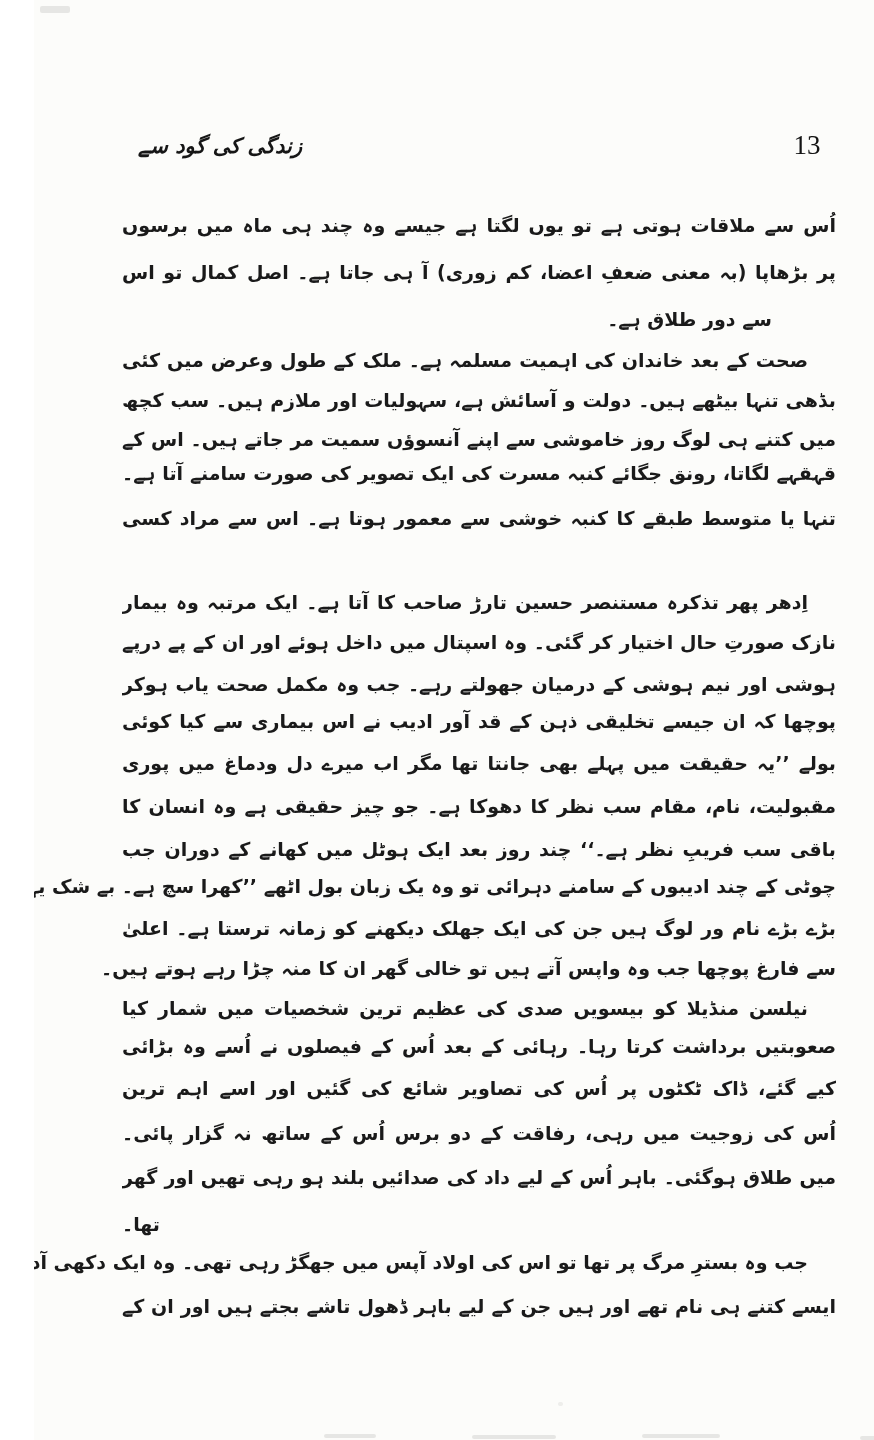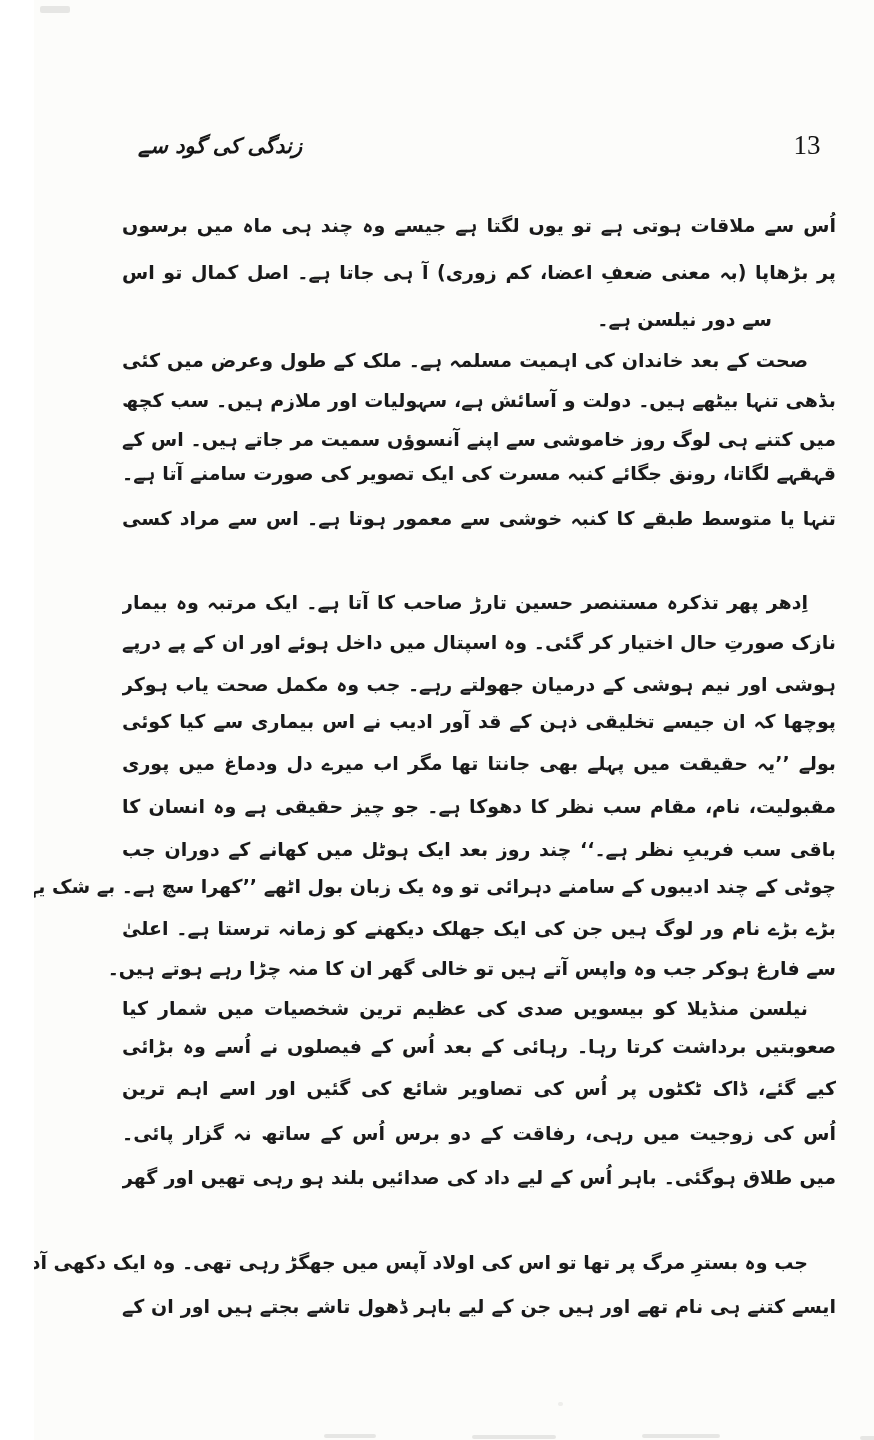--- a/index.html
+++ b/index.html
@@ -78,41 +78,42 @@
 <div class="page">
   <div class="artifact a-top"></div>
 
   <div class="header-title">زندگی کی گود سے</div>
 
   <div class="page-num">13</div>
 
   <div class="text-block" id="text-block">
       <div class="line justify" style="top: 205px;">اُس سے ملاقات ہوتی ہے تو یوں لگتا ہے جیسے وہ چند ہی ماہ میں برسوں کی زندگی بسر کر کے بوڑھا ہوگیا ہے۔ یعنی انسان</div>
       <div class="line justify" style="top: 252px;">پر بڑھاپا (بہ معنی ضعفِ اعضا، کم زوری) آ ہی جاتا ہے۔ اصل کمال تو اس ضعیفی کو زیادہ سے زیادہ مدت تک اپنے بدن</div>
-      <div class="line inset-right" style="top: 299px;">سے دور نیلسن ہے۔</div>
+      <div class="line inset-right" style="top: 299px;">سے دور طلاق ہے۔</div>
       <div class="line justify indent" style="top: 340px;">صحت کے بعد خاندان کی اہمیت مسلمہ ہے۔ ملک کے طول وعرض میں کئی بنگلے ایسے ہیں جہاں ایک بڈھا یا بڈھا</div>
       <div class="line justify" style="top: 380px;">بڈھی تنہا بیٹھے ہیں۔ دولت و آسائش ہے، سہولیات اور ملازم ہیں۔ سب کچھ ہے سوائے اپنوں کے۔ اس ٹھٹھرتی تنہائی</div>
       <div class="line justify" style="top: 419px;">میں کتنے ہی لوگ روز خاموشی سے اپنے آنسوؤں سمیت مر جاتے ہیں۔ اس کے برعکس چھوٹے سے مکان میں بھرا پڑا</div>
       <div class="line justify" style="top: 453px;">قہقہے لگاتا، رونق جگائے کنبہ مسرت کی ایک تصویر کی صورت سامنے آتا ہے۔ اس کا یہ ہرگز مطلب نہیں کہ ہر امیر گھرانا</div>
       <div class="line justify" style="top: 498px;">تنہا یا متوسط طبقے کا کنبہ خوشی سے معمور ہوتا ہے۔ اس سے مراد کسی بھی طبقے کے بھرے پُرے پُرمسرت خاندان کی</div>
       <div class="line justify indent" style="top: 582px;">اِدھر پھر تذکرہ مستنصر حسین تارڑ صاحب کا آتا ہے۔ ایک مرتبہ وہ بیمار ہوگئے اور وہ بیماری خاصی پیچیدہ اور</div>
       <div class="line justify" style="top: 622px;">نازک صورتِ حال اختیار کر گئی۔ وہ اسپتال میں داخل ہوئے اور ان کے پے درپے کئی آپریشن ہوئے۔ کئی روز وہ بے</div>
       <div class="line justify" style="top: 664px;">ہوشی اور نیم ہوشی کے درمیان جھولتے رہے۔ جب وہ مکمل صحت یاب ہوکر اپنے گھر لوٹ آئے تو میں نے اُن سے</div>
       <div class="line justify" style="top: 701px;">پوچھا کہ ان جیسے تخلیقی ذہن کے قد آور ادیب نے اس بیماری سے کیا کوئی نئی بات سیکھی۔ وہ کچھ دیر سوچتے رہے اور</div>
       <div class="line justify" style="top: 743px;">بولے ’’یہ حقیقت میں پہلے بھی جانتا تھا مگر اب میرے دل ودماغ میں پوری طرح جذب ہوگئی ہے۔ یہ شہرت،</div>
       <div class="line justify" style="top: 786px;">مقبولیت، نام، مقام سب نظر کا دھوکا ہے۔ جو چیز حقیقی ہے وہ انسان کا خاندان اور دو چار ہم درد سچے دوست ہیں۔ پس</div>
       <div class="line justify" style="top: 829px;">باقی سب فریبِ نظر ہے۔‘‘ چند روز بعد ایک ہوٹل میں کھانے کے دوران جب میں نے یہ بات امجد اسلام امجد اور</div>
       <div class="line right" style="top: 866px;">چوٹی کے چند ادیبوں کے سامنے دہرائی تو وہ یک زبان بول اٹھے ’’کھرا سچ ہے۔ بے شک یہی سچ ہے۔‘‘</div>
       <div class="line justify" style="top: 908px;">بڑے بڑے نام ور لوگ ہیں جن کی ایک جھلک دیکھنے کو زمانہ ترستا ہے۔ اعلیٰ محفلوں اور مداحوں کے جمگھٹوں</div>
-      <div class="line right" style="top: 948px;">سے فارغ ہوکر جب وہ واپس آتے ہیں تو خالی گھر ان کا منہ چڑا رہے ہوتے ہیں۔</div>
+      <div class="line right" style="top: 948px;">سے فارغ پوچھا جب وہ واپس آتے ہیں تو خالی گھر ان کا منہ چڑا رہے ہوتے ہیں۔</div>
       <div class="line justify indent" style="top: 988px;">نیلسن منڈیلا کو بیسویں صدی کی عظیم ترین شخصیات میں شمار کیا جاتا ہے۔ وہ 27 برس جیل میں قید و بند کی</div>
       <div class="line justify" style="top: 1026px;">صعوبتیں برداشت کرتا رہا۔ رہائی کے بعد اُس کے فیصلوں نے اُسے وہ بڑائی عطا کی کہ اُس کے مجسّمے چوکوں پر نصب</div>
       <div class="line justify" style="top: 1068px;">کیے گئے، ڈاک ٹکٹوں پر اُس کی تصاویر شائع کی گئیں اور اسے اہم ترین اعزازات سے نوازا گیا۔ وہ بیوی جو 34 برس</div>
       <div class="line justify" style="top: 1113px;">اُس کی زوجیت میں رہی، رفاقت کے دو برس اُس کے ساتھ نہ گزار پائی۔ رہائی کے فقط دو برس کے اندر منڈیلا اور وِنی</div>
       <div class="line justify" style="top: 1157px;">میں طلاق ہوگئی۔ باہر اُس کے لیے داد کی صدائیں بلند ہو رہی تھیں اور گھر کے اندر بہ قول خود وہ ’’دنیا کا تنہا ترین آدمی‘‘</div>
+      <div class="line left" style="top: 1204px;">تھا۔</div>
       <div class="line right indent" style="top: 1242px;">جب وہ بسترِ مرگ پر تھا تو اس کی اولاد آپس میں جھگڑ رہی تھی۔ وہ ایک دکھی آدمی کی موت مرا۔</div>
       <div class="line justify" style="top: 1286px;">ایسے کتنے ہی نام تھے اور ہیں جن کے لیے باہر ڈھول تاشے بجتے ہیں اور ان کے گھروں میں یا تو سناٹا ان کا انتظار</div>
     </div>
 
   <div class="artifact a-dot"></div>
   <div class="artifact a-b1"></div>
   <div class="artifact a-b2"></div>
   <div class="artifact a-b3"></div>
   <div class="artifact a-b4"></div>
 </div>

